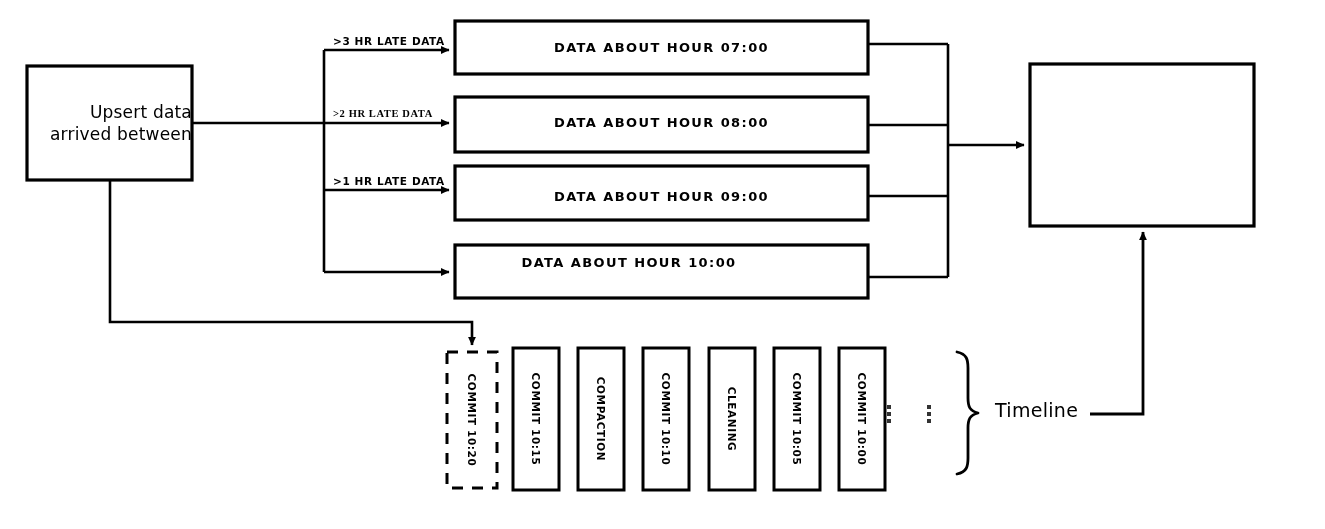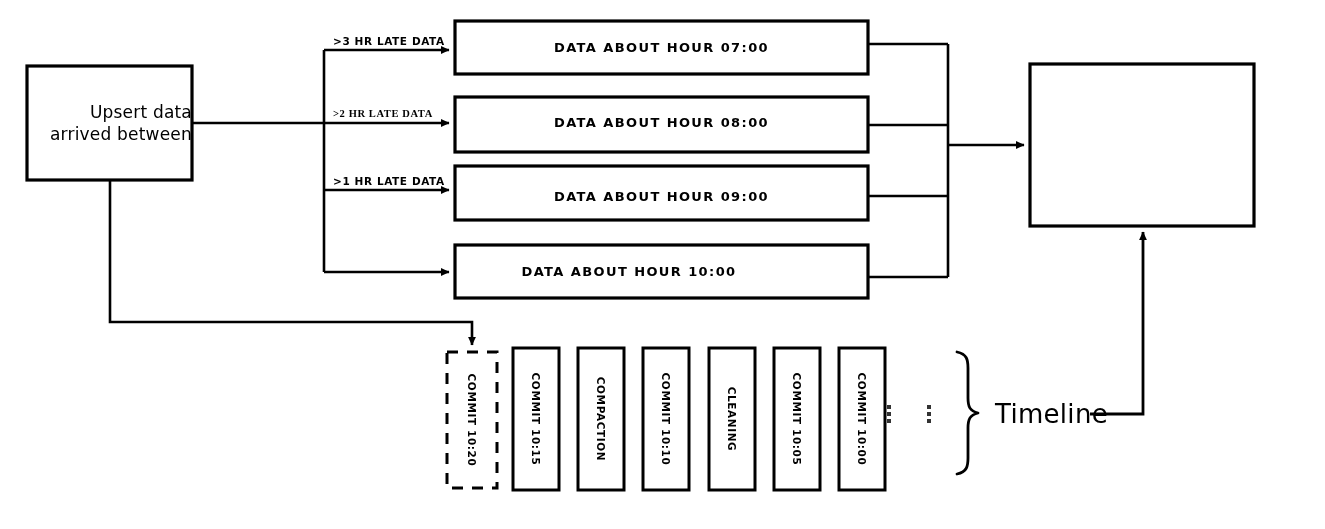--- a/index.html
+++ b/index.html
@@ -70,21 +70,21 @@
     display: block;
     transform: rotate(90deg);
     transform-origin: center center;
     white-space: nowrap;
     color: #000;
   }
   .timeline-word {
     position: absolute;
     font-family: "DejaVu Sans", sans-serif;
     font-weight: 400;
-    font-size: 26px;
+    font-size: 19px;
     letter-spacing: 0.3px;
     color: #000;
     white-space: nowrap;
   }
   .vdots {
     position: absolute;
     width: 5px;
     color: #222;
     font-size: 11px;
     line-height: 5px;
@@ -158,21 +158,21 @@
     <div>arrived between</div>
   </div>
 
   <div class="arrow-label caps-sm" style="left:333px; top:27px;">&gt;3 HR LATE DATA</div>
   <div class="arrow-label caps-sm" style="left:333px; top:100px;font-family:Liberation Serif, serif;">&gt;2 HR LATE DATA</div>
   <div class="arrow-label caps-sm" style="left:333px; top:167px;text-align:center;">&gt;1 HR LATE DATA</div>
 
   <div class="boxtext caps" style="left:455px; top:21px; width:413px; height:53px;">DATA ABOUT HOUR 07:00</div>
   <div class="boxtext caps" style="left:455px; top:97px; width:413px; height:50px;">DATA ABOUT HOUR 08:00</div>
   <div class="boxtext caps" style="left:455px; top:166px; width:413px; height:60px;">DATA ABOUT HOUR 09:00</div>
-  <div class="boxtext caps" style="left:455px; top:245px; width:348px; height:53px;">DATA ABOUT HOUR 10:00</div>
+  <div class="boxtext caps" style="left:455px; top:236px; width:348px; height:53px;">DATA ABOUT HOUR 10:00</div>
 
 
   <div class="vtext caps-sm" style="left:447px; top:352px; width:50px; height:136px;">
     <span>COMMIT 10:20</span>
   </div>
   <div class="vtext caps-sm" style="left:513px; top:348px; width:46px; height:142px;">
     <span>COMMIT 10:15</span>
   </div>
   <div class="vtext caps-sm" style="left:578px; top:348px; width:46px; height:142px;">
     <span>COMPACTION</span>

